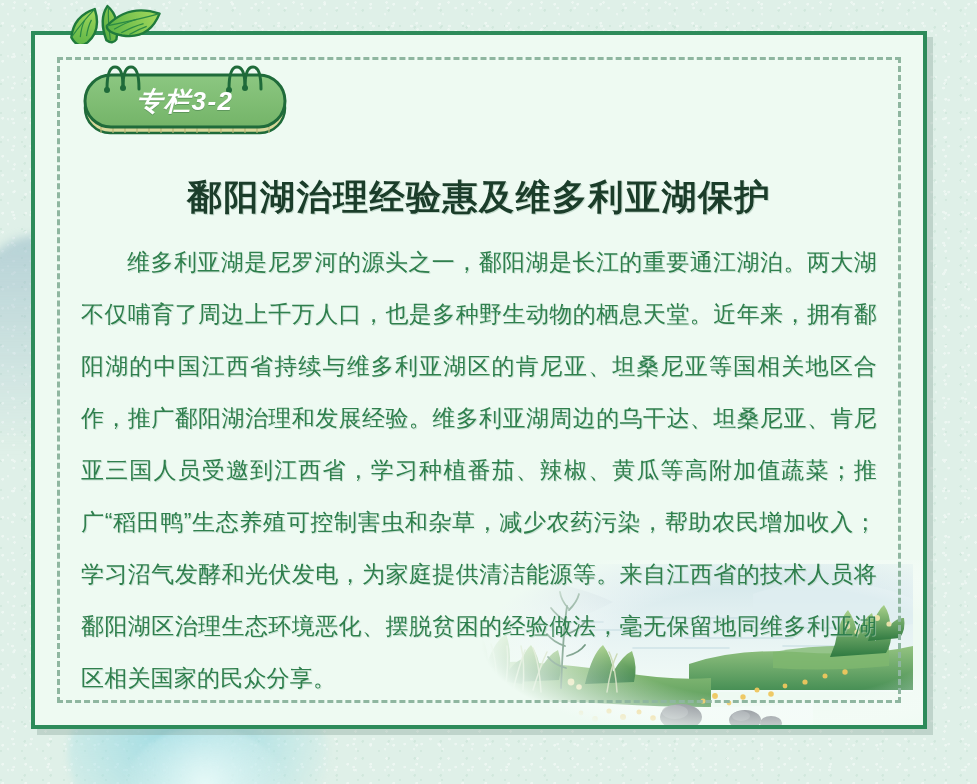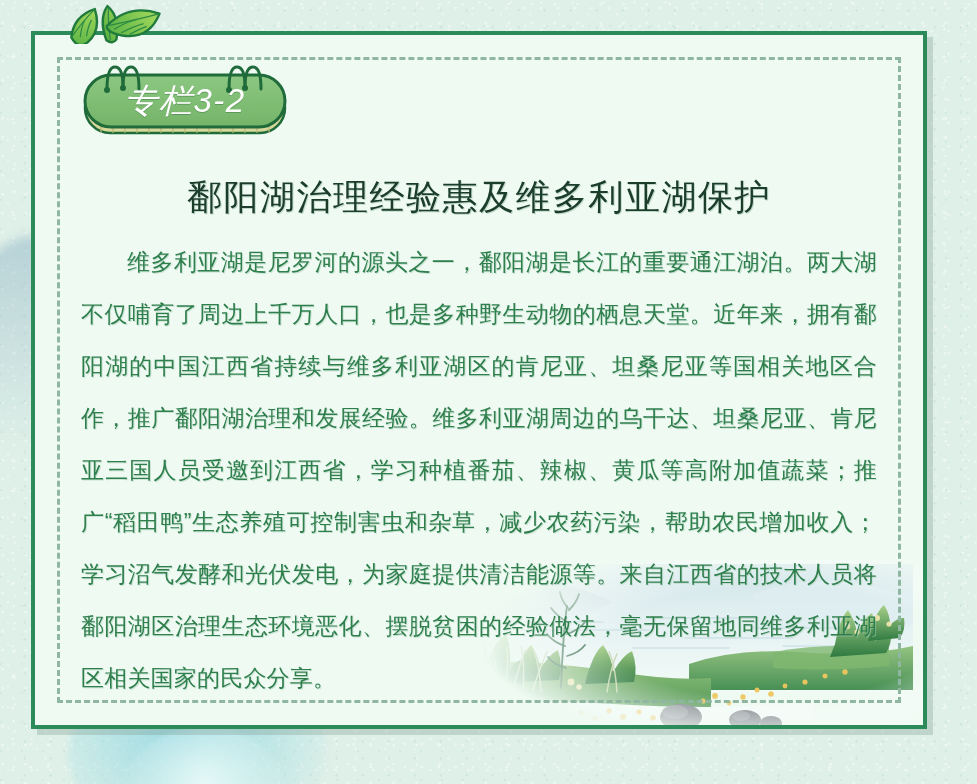--- a/index.html
+++ b/index.html
@@ -134,37 +134,37 @@
   }
   .badge-label {
     position: absolute;
     left: 0;
     top: 14px;
     width: 212px;
     height: 52px;
     line-height: 52px;
     text-align: center;
     color: #ffffff;
-    font-size: 33px;
-    font-weight: normal;
+    font-size: 26px;
+    font-weight: bold;
     font-style: italic;
     letter-spacing: 1.5px;
     z-index: 3;
     text-shadow: 0 1px 0 rgba(40,90,55,.35);
   }
 
   
   .title {
     position: absolute;
     left: 0;
     right: 0;
     top: 116px;
     text-align: center;
     font-size: 35px;
-    font-weight: normal;
+    font-weight: bold;
     color: #1b3d2a;
     letter-spacing: 1.5px;
     z-index: 4;
     text-shadow: 1px 1px 0 rgba(140,175,155,.45);
   }
 
   
   .body-copy {
     position: absolute;
     left: 46px;

